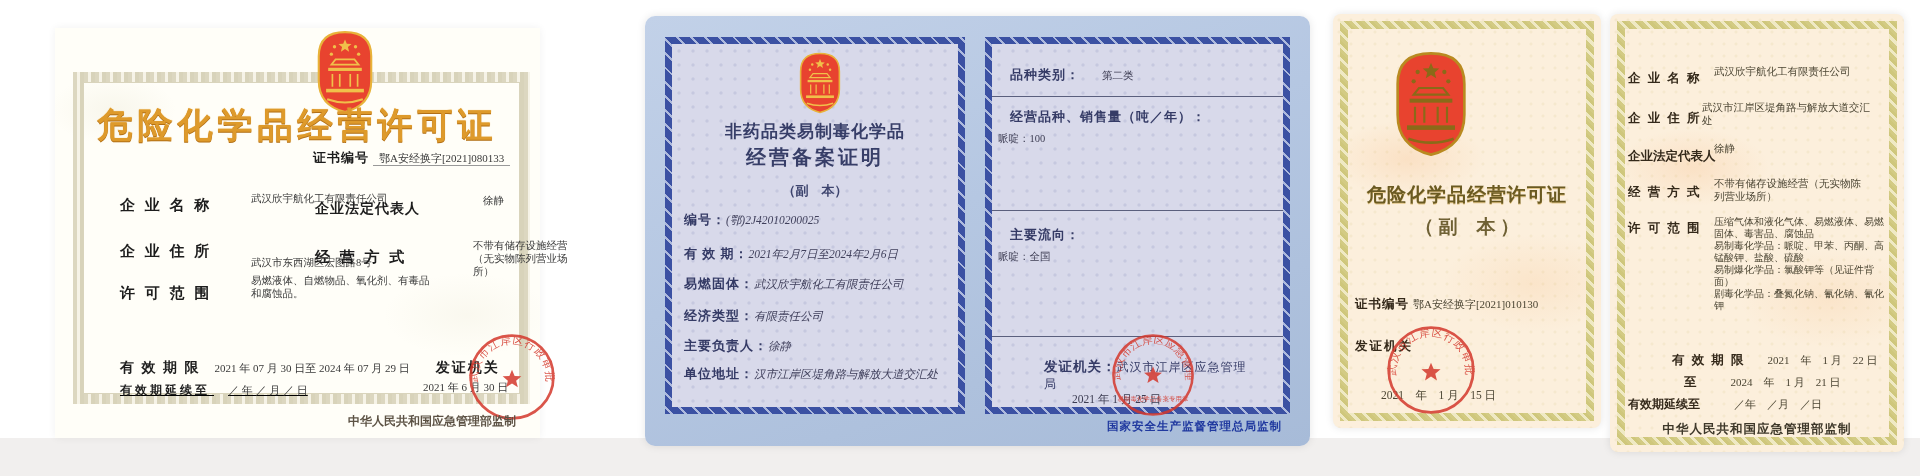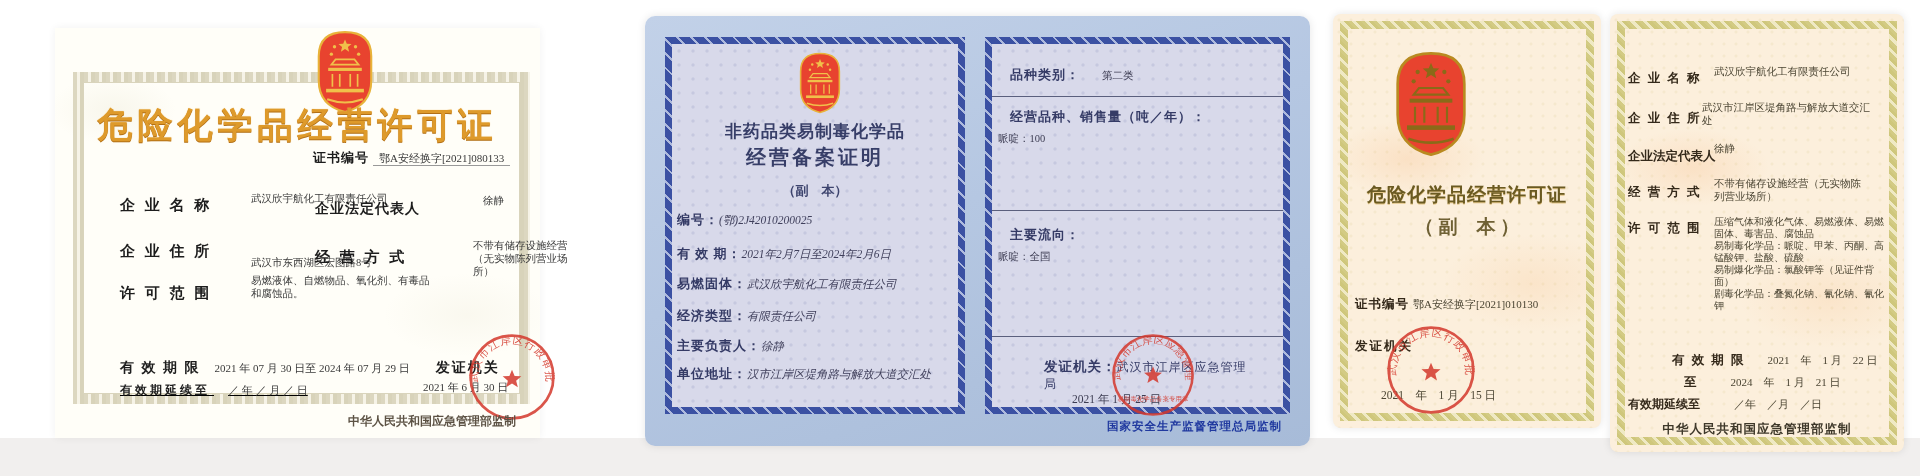--- a/index.html
+++ b/index.html
@@ -40,21 +40,21 @@
     background-image:radial-gradient(circle at 7px 7px, rgba(150,155,195,.28) 1px, transparent 2.2px);
     background-size:14px 14px;
     border:7px solid #4257a8;
     border-image:repeating-linear-gradient(45deg,#3b51a3 0 4px,#aebadd 4px 6px,#3b51a3 6px 10px) 7; }
   #mid-p1 { left:20px; width:300px; }
   #mid-p2 { left:340px; width:305px; }
   #mid-p1 .emblem { left:124px; top:8px; width:48px; height:62px; }
   .mid-title1 { position:absolute; left:0; right:0; top:76px; text-align:center; font-size:17px; font-weight:bold; letter-spacing:1px; color:#373e68; }
   .mid-title2 { position:absolute; left:0; right:0; top:100px; text-align:center; font-size:20px; font-weight:bold; letter-spacing:3px; color:#373e68; }
   .mid-sub   { position:absolute; left:0; right:0; top:138px; text-align:center; font-size:13px; font-weight:bold; color:#3d446e; }
-  .mid-row { position:absolute; left:5px; white-space:nowrap; }
+  .mid-row { position:absolute; left:12px; white-space:nowrap; }
   .mid-row .lab { font-size:13px; color:#353b66; letter-spacing:1px; }
   .mid-row .val { font-size:11.5px; color:#40405c; font-style:italic; }
   #mid-p2 .sect-line { position:absolute; left:0; right:0; height:1px; background:#5a5f7d; }
   .mid2-lab { position:absolute; font-size:13px; font-weight:bold; color:#353b66; letter-spacing:1px; white-space:nowrap; }
   .mid2-val { position:absolute; font-size:10.5px; color:#3c3c52; white-space:nowrap; }
   #mid-footer { right:28px; bottom:12px; font-size:11.5px; letter-spacing:1px; color:#20399f; }
 
   
   .r-panel { position:absolute; z-index:1; border-radius:8px;
     background-color:#fcefdc;

